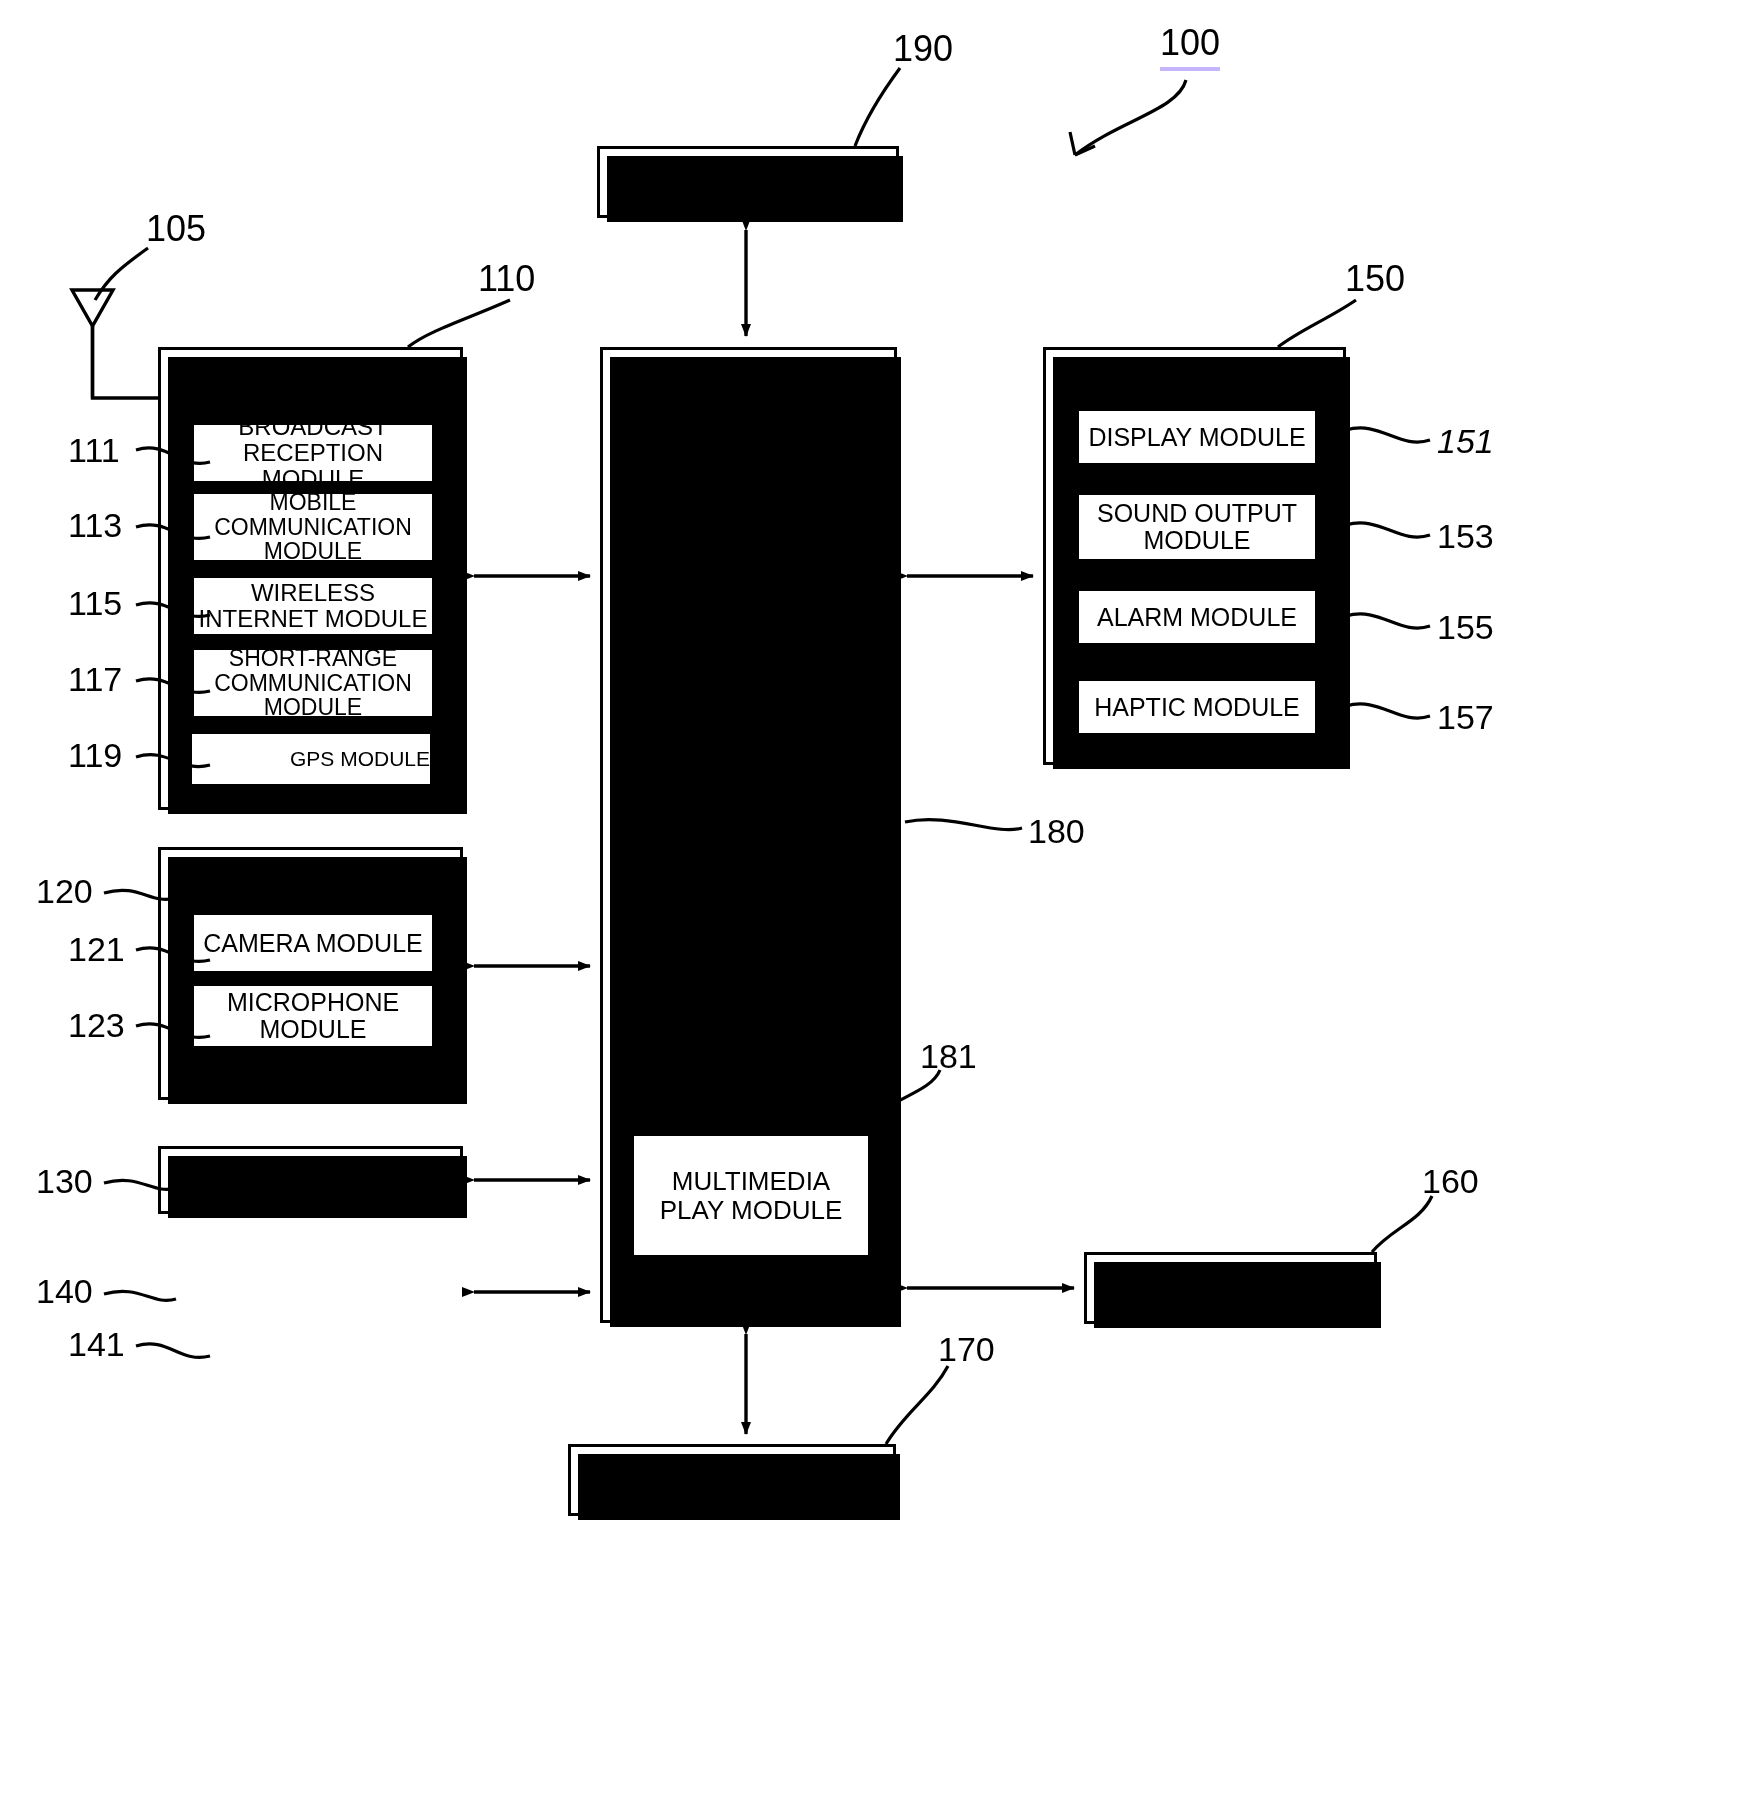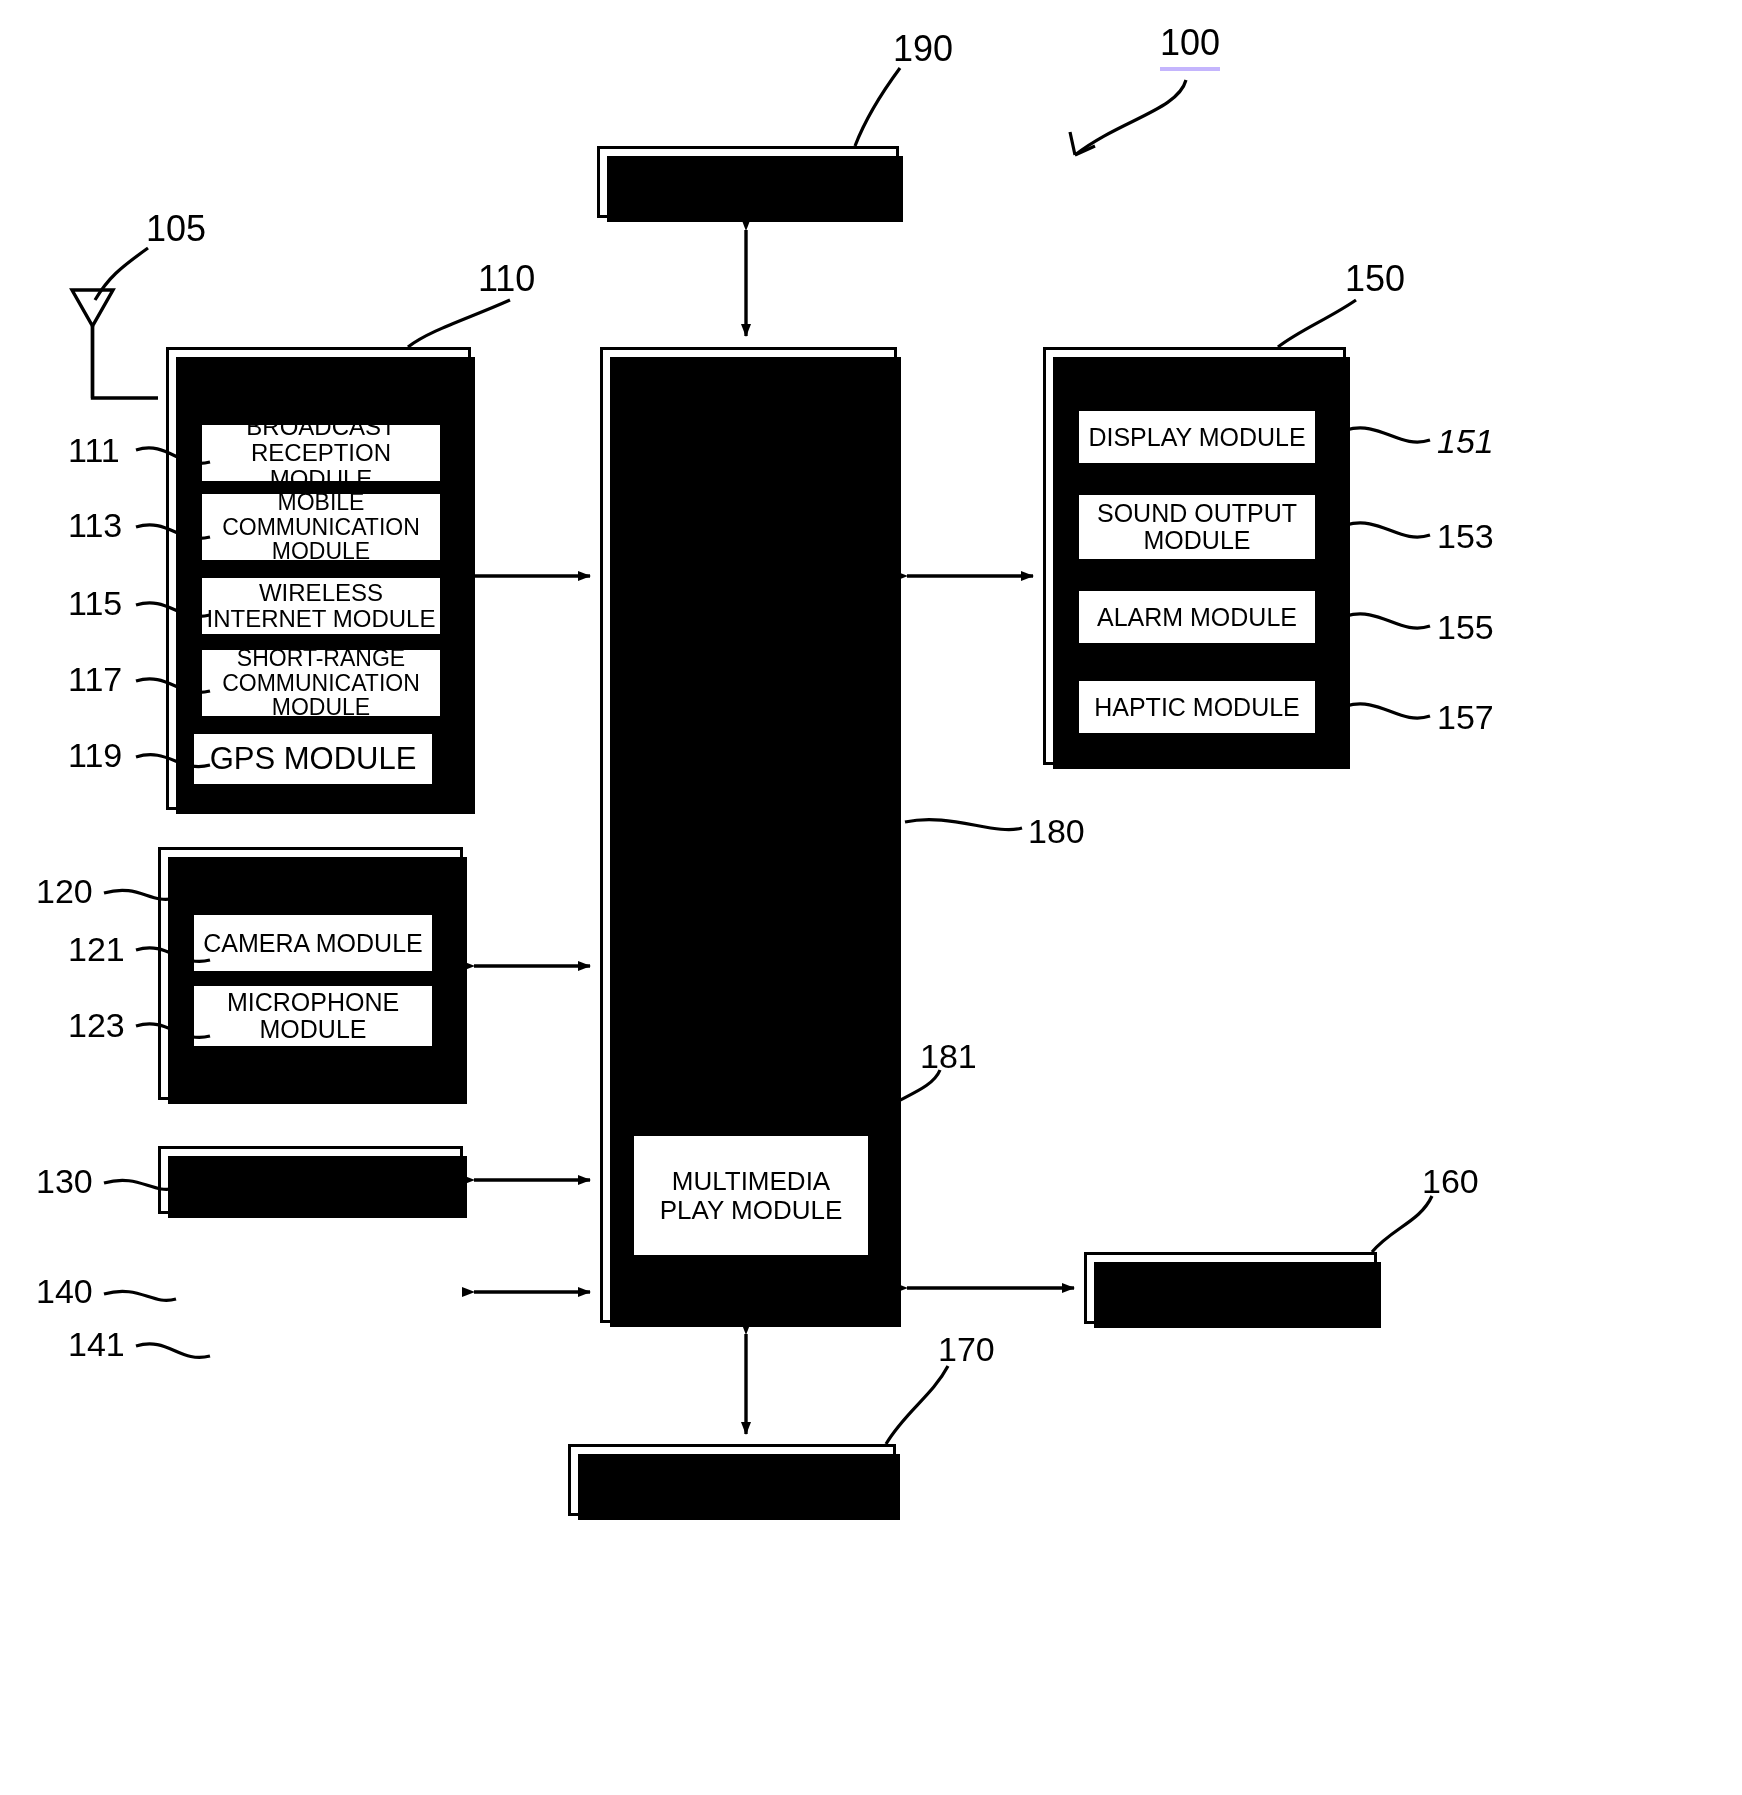--- a/index.html
+++ b/index.html
@@ -55,21 +55,21 @@
 
   <div class="blk sh" style="left:597px;top:146px;width:302px;height:72px;font-size:28px;">
     <span class="t">POWER SUPPLY UNIT</span>
   </div>
   <div class="ref" style="left:893px;top:28px;font-size:36px;">190</div>
 
   <div class="ref" style="left:146px;top:208px;font-size:36px;">105</div>
 
   <div class="ref" style="left:478px;top:258px;font-size:36px;">110</div>
 
-  <div class="cont" style="left:158px;top:347px;width:305px;height:463px;margin-left:8px;">
+  <div class="cont" style="left:158px;top:347px;width:305px;height:463px;">
     <div class="hdr" style="top:8px;font-size:27px;">
       <span>WIRELESS</span><br>
       <span>COMMUNICATION UNIT</span>
     </div>
 
     <div class="mod" style="left:30px;top:72px;width:244px;height:62px;font-size:24px;">
       <span class="t">
         <span>BROADCAST</span><br>
         <span>RECEPTION MODULE</span>
       </span>
@@ -91,21 +91,21 @@
     </div>
 
     <div class="mod" style="left:30px;top:297px;width:244px;height:72px;font-size:23px;">
       <span class="t">
         <span>SHORT-RANGE</span><br>
         <span>COMMUNICATION</span><br>
         <span>MODULE</span>
       </span>
     </div>
 
-    <div class="mod" style="left:22px;top:381px;width:244px;height:56px;font-size:31px;">
+    <div class="mod" style="left:28px;top:381px;width:244px;height:56px;font-size:21px;justify-content:flex-end;">
       <span class="t">GPS MODULE</span>
     </div>
   </div>
 
   <div class="ref" style="left:68px;top:431px;font-size:34px;">111</div>
   <div class="ref" style="left:68px;top:506px;font-size:34px;">113</div>
   <div class="ref" style="left:68px;top:584px;font-size:34px;">115</div>
   <div class="ref" style="left:68px;top:660px;font-size:34px;">117</div>
   <div class="ref" style="left:68px;top:736px;font-size:34px;">119</div>
 

